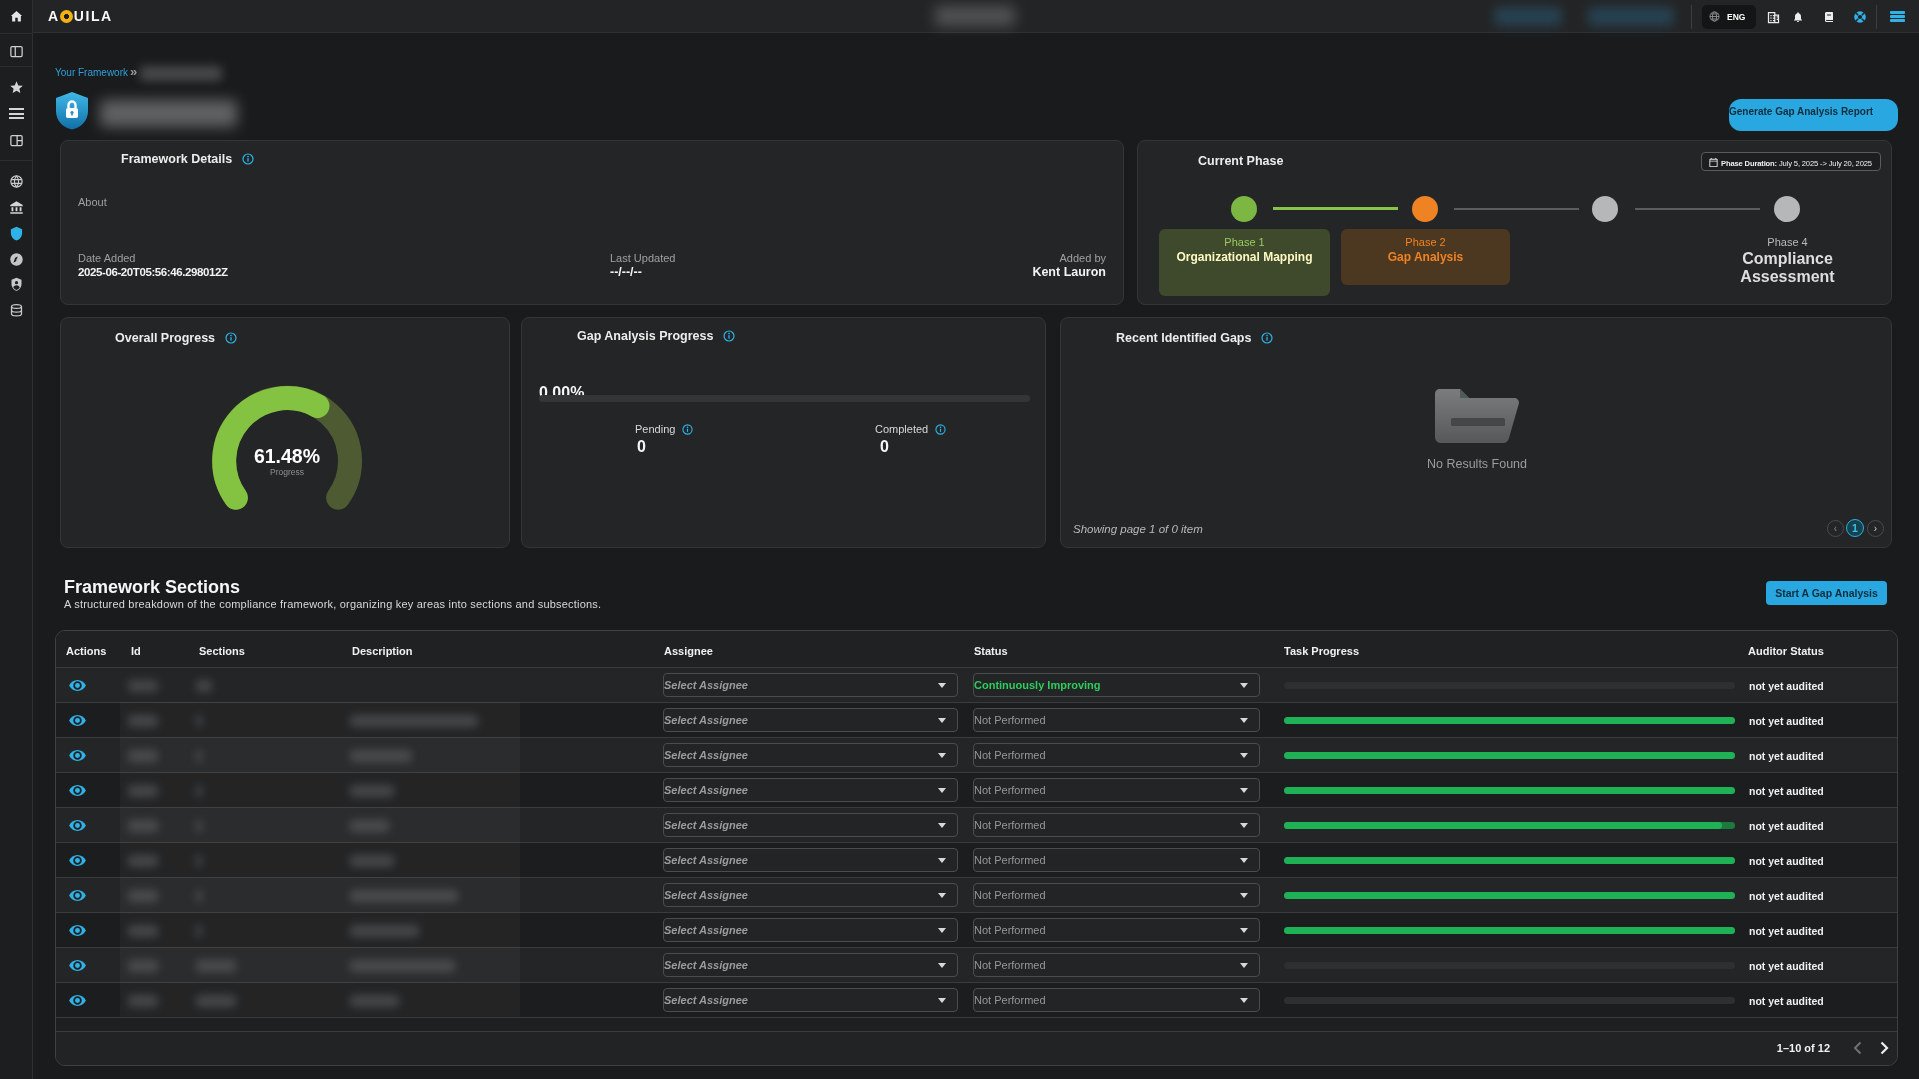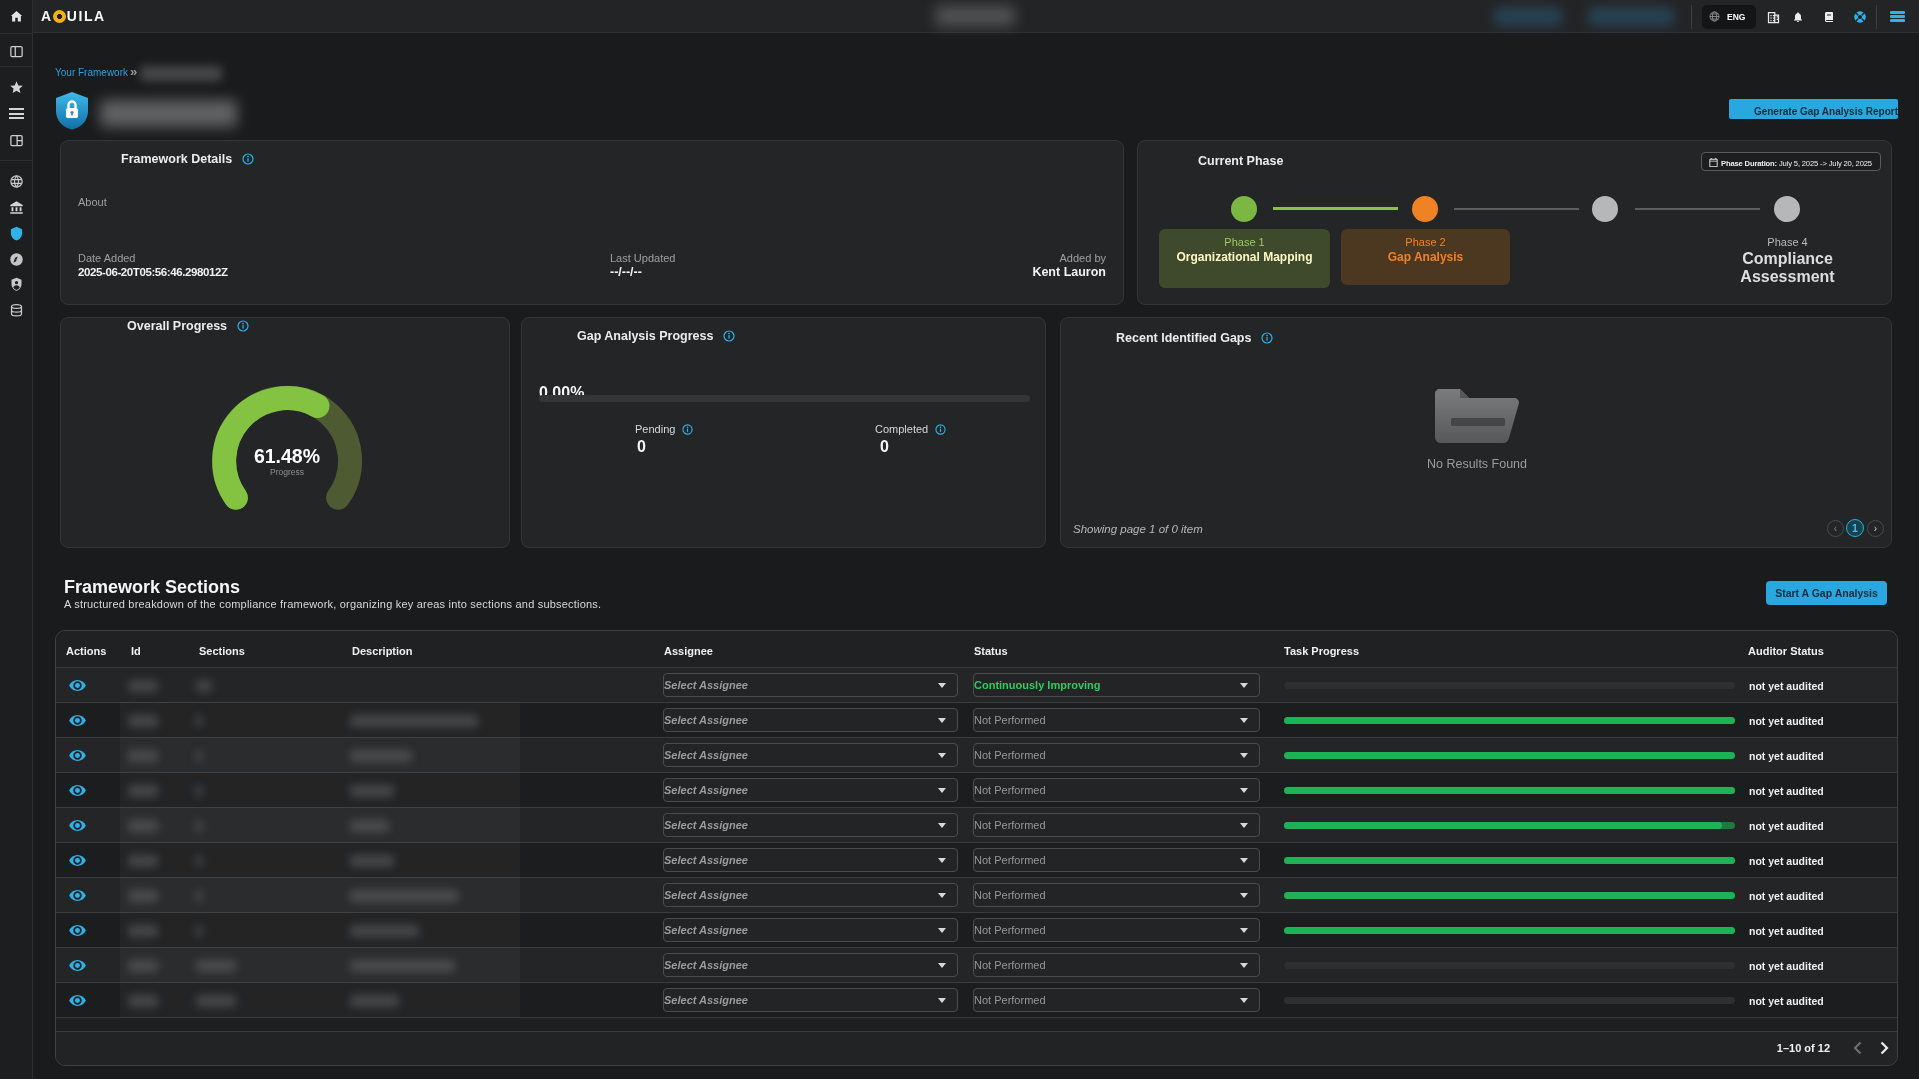--- a/index.html
+++ b/index.html
@@ -20,21 +20,21 @@
   .bar { position:absolute; height:7px; border-radius:3.5px; background:#2e2f30; width:451px; left:1284px; }
   .fill { position:absolute; height:7px; border-radius:3.5px; background:#1fb155; top:0; left:0; }
   .aud { position:absolute; left:1749px; color:#f0f1f2; font-weight:bold; font-size:10.5px; }
   .row-odd { background:#242526; }
   .row-even { background:#1c1d1e; }
 </style>
 </head>
 <body>
 
 <div class="abs" id="topbar" style="left:0;top:0;width:1919px;height:33px;background:#232425;border-bottom:1px solid #2f3031;">
-  <div class="abs" style="left:41px;top:8px;font-size:14px;font-weight:bold;color:#fafafa;letter-spacing:1.6px;">A<span class="ib" style="width:13px;height:13px;border-radius:50%;background:radial-gradient(circle at 50% 50%, #1d1d1d 0 2.4px, #f2b211 2.5px 100%);margin:0 0.5px 2px 0.5px;"></span>UILA</div>
+  <div class="abs" style="left:48px;top:8px;font-size:14px;font-weight:bold;color:#fafafa;letter-spacing:1.6px;">A<span class="ib" style="width:13px;height:13px;border-radius:50%;background:radial-gradient(circle at 50% 50%, #1d1d1d 0 2.4px, #f2b211 2.5px 100%);margin:0 0.5px 2px 0.5px;"></span>UILA</div>
 
   <div class="blob" style="left:935px;top:6px;width:80px;height:20px;opacity:.45;filter:blur(7px);"></div>
 
   <div class="bblob" style="left:1494px;top:7px;width:68px;height:19px;"></div>
   <div class="bblob" style="left:1588px;top:7px;width:86px;height:19px;"></div>
   <div class="abs" style="left:1691px;top:5px;width:1px;height:24px;background:#3c3d3e;"></div>
 
   <div class="abs" style="left:1702px;top:5px;width:54px;height:24px;background:#141516;border-radius:5px;">
     <svg class="abs" style="left:7px;top:6px;" width="11" height="11" viewBox="0 0 24 24">
         <circle cx="12" cy="12" r="10" fill="none" stroke="#85878a" stroke-width="2"></circle>
@@ -127,21 +127,21 @@
       </linearGradient>
     </defs>
   <path d="M17 1 L33 7 V20 C33 30 26 36.5 17 38.5 C8 36.5 1 30 1 20 V7 Z" fill="url(#shg)"></path>
   <rect x="11" y="17" width="12" height="10" rx="1.8" fill="#fff"></rect>
   <path d="M13.5 17v-3a3.5 3.5 0 0 1 7 0v3" fill="none" stroke="#fff" stroke-width="2.4"></path>
   <circle cx="17" cy="21.5" r="1.6" fill="#2c8cbf"></circle>
     <rect x="16.2" y="21.5" width="1.6" height="3" fill="#2c8cbf"></rect>
 </svg>
 <div class="blob" style="left:100px;top:100px;width:137px;height:27px;opacity:.55;filter:blur(7px);background:#9a9b9c;"></div>
 
-<div class="abs" style="left:1729px;top:99px;width:169px;height:20px;background:#29a7e0;border-radius:2px;text-align:right;line-height:26px;font-size:10px;font-weight:bold;color:#112d3c;white-space:nowrap;">Generate Gap Analysis Report</div>
+<div class="abs" style="left:1729px;top:99px;width:169px;height:32px;background:#29a7e0;border-radius:12px;text-align:left;line-height:26px;font-size:10px;font-weight:bold;color:#112d3c;white-space:nowrap;">Generate Gap Analysis Report</div>
 
 <div class="card" style="left:60px;top:140px;width:1064px;height:165px;">
   <div class="ct" style="position:absolute;left:17px;top:11px;">Framework Details
     <svg class="ib" style="margin-left:6px;margin-bottom:2px;" width="12" height="12" viewBox="0 0 24 24">
         <circle cx="12" cy="12" r="10" fill="none" stroke="#2bb3ea" stroke-width="2.4"></circle>
         <rect x="10.7" y="10.2" width="2.6" height="7" fill="#2bb3ea"></rect>
         <circle cx="12" cy="7" r="1.7" fill="#2bb3ea"></circle>
       </svg>
   </div>
   <div class="abs muted" style="left:17px;top:55px;font-size:11px;">About</div>
@@ -163,36 +163,36 @@
   </div>
 
   <div class="abs" style="left:93px;top:55px;width:26px;height:26px;border-radius:50%;background:#7cb643;"></div>
   <div class="abs" style="left:135px;top:66px;width:125px;height:3px;background:#87c24a;"></div>
   <div class="abs" style="left:274px;top:55px;width:26px;height:26px;border-radius:50%;background:#ef8223;"></div>
   <div class="abs" style="left:316px;top:67px;width:125px;height:2px;background:#5c5d5e;"></div>
   <div class="abs" style="left:454px;top:55px;width:26px;height:26px;border-radius:50%;background:#b6b7b8;"></div>
   <div class="abs" style="left:497px;top:67px;width:125px;height:2px;background:#5c5d5e;"></div>
   <div class="abs" style="left:636px;top:55px;width:26px;height:26px;border-radius:50%;background:#b6b7b8;"></div>
 
-  <div class="abs" style="left:21px;top:88px;width:171px;height:59px;background:#3e4a2b;border-radius:6px;text-align:center;">
+  <div class="abs" style="left:21px;top:88px;width:171px;height:67px;background:#3e4a2b;border-radius:6px;text-align:center;">
     <div style="margin-top:7px;font-size:11px;color:#9ccb62;">Phase 1</div>
     <div style="margin-top:2px;font-size:12px;font-weight:bold;color:#fef9c3;">Organizational Mapping</div>
   </div>
   <div class="abs" style="left:203px;top:88px;width:169px;height:56px;background:#4c3820;border-radius:6px;text-align:center;">
     <div style="margin-top:7px;font-size:11px;color:#f08223;">Phase 2</div>
     <div style="margin-top:2px;font-size:12px;font-weight:bold;color:#f08223;">Gap Analysis</div>
   </div>
   <div class="abs" style="left:563px;top:88px;width:173px;height:56px;text-align:center;">
     <div style="margin-top:7px;font-size:11px;color:#b9babb;">Phase 4</div>
     <div style="margin-top:2px;font-size:16px;font-weight:bold;color:#dededf;">Compliance Assessment</div>
   </div>
 </div>
 
 <div class="card" style="left:60px;top:317px;width:450px;height:231px;">
-  <div class="ct" style="position:absolute;left:11px;top:1px;margin-left:12px;">Overall Progress
+  <div class="ct" style="position:absolute;left:11px;top:13px;">Overall Progress
     <svg class="ib" style="margin-left:6px;margin-bottom:2px;" width="12" height="12" viewBox="0 0 24 24">
         <circle cx="12" cy="12" r="10" fill="none" stroke="#2bb3ea" stroke-width="2.4"></circle>
         <rect x="10.7" y="10.2" width="2.6" height="7" fill="#2bb3ea"></rect>
         <circle cx="12" cy="7" r="1.7" fill="#2bb3ea"></circle>
       </svg>
   </div>
   <svg class="abs" style="left:136px;top:53px;" width="180" height="180" viewBox="0 0 180 180">
     <path d="M 38.9 126.7 A 63 63 0 1 1 141.1 126.7" fill="none" stroke="#4e5a32" stroke-width="24" stroke-linecap="round"></path>
     <path d="M 38.9 126.7 A 63 63 0 0 1 120.5 34.9" fill="none" stroke="#83c341" stroke-width="24" stroke-linecap="round"></path>
     <text x="90" y="92" text-anchor="middle" fill="#ffffff" font-size="19.5" font-weight="bold" font-family="Liberation Sans">61.48%</text>

